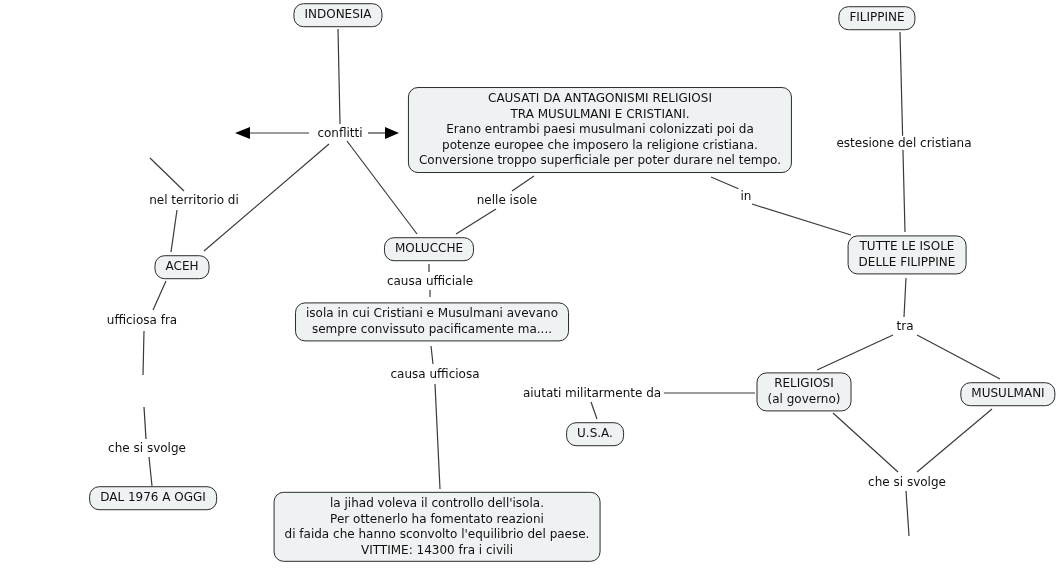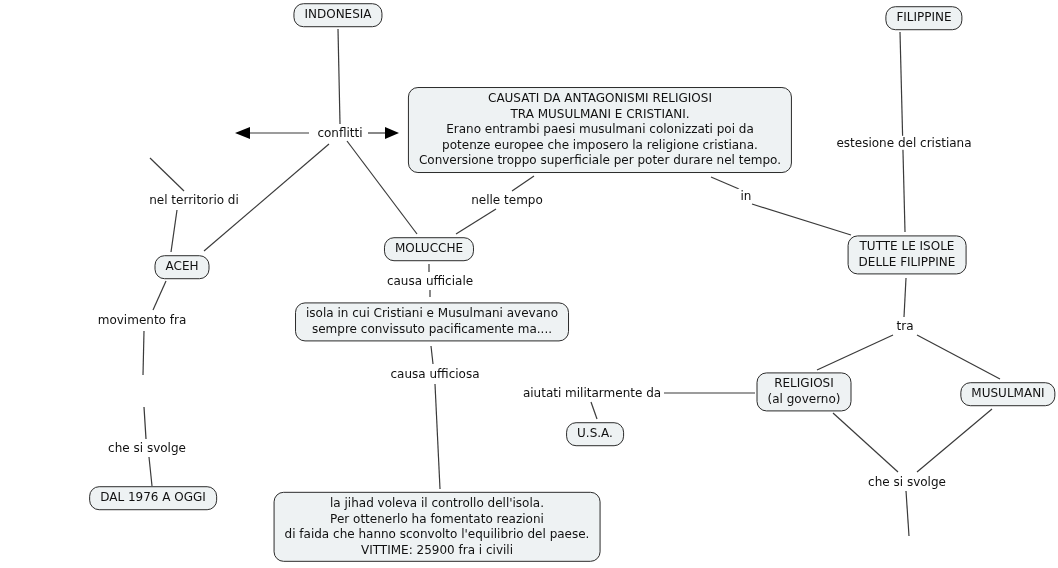--- a/index.html
+++ b/index.html
@@ -78,48 +78,48 @@
     <line x1="144" y1="331" x2="143" y2="375"></line>
     <line x1="144" y1="407" x2="146" y2="439"></line>
     <line x1="149" y1="457" x2="152" y2="486"></line>
     <line x1="429" y1="264" x2="429" y2="272"></line>
     <line x1="430" y1="290" x2="430" y2="297"></line>
     <line x1="431" y1="346" x2="433" y2="364"></line>
     <line x1="435" y1="384" x2="440" y2="489"></line>
   </svg>
 
   <div class="node" style="left:338px;top:15px">INDONESIA</div>
-  <div class="node" style="left:924px;top:18px">FILIPPINE</div>
+  <div class="node" style="left:877px;top:18px">FILIPPINE</div>
   <div class="node" style="left:600px;top:130px">CAUSATI DA ANTAGONISMI RELIGIOSI
 TRA MUSULMANI E CRISTIANI.
 Erano entrambi paesi musulmani colonizzati poi da
 potenze europee che imposero la religione cristiana.
 Conversione troppo superficiale per poter durare nel tempo.</div>
   <div class="node" style="left:182px;top:267px">ACEH</div>
   <div class="node" style="left:429px;top:249px">MOLUCCHE</div>
   <div class="node" style="left:907px;top:255px">TUTTE LE ISOLE
 DELLE FILIPPINE</div>
   <div class="node" style="left:432px;top:322px">isola in cui Cristiani e Musulmani avevano
 sempre convissuto pacificamente ma....</div>
   <div class="node" style="left:804px;top:392px">RELIGIOSI
 (al governo)</div>
   <div class="node" style="left:1008px;top:394px">MUSULMANI</div>
   <div class="node" style="left:595px;top:434px">U.S.A.</div>
   <div class="node" style="left:153px;top:498px">DAL 1976 A OGGI</div>
   <div class="node" style="left:437px;top:527px">la jihad voleva il controllo dell'isola.
 Per ottenerlo ha fomentato reazioni
 di faida che hanno sconvolto l'equilibrio del paese.
-VITTIME: 25900 fra i civili</div>
+VITTIME: 14300 fra i civili</div>
 
   <div class="edge-label" style="left:340px;top:133px">conflitti</div>
   <div class="edge-label" style="left:194px;top:200px">nel territorio di</div>
-  <div class="edge-label" style="left:507px;top:200px">nelle tempo</div>
+  <div class="edge-label" style="left:507px;top:200px">nelle isole</div>
   <div class="edge-label" style="left:746px;top:196px">in</div>
   <div class="edge-label" style="left:904px;top:143px">estesione del cristiana</div>
   <div class="edge-label" style="left:430px;top:281px">causa ufficiale</div>
-  <div class="edge-label" style="left:142px;top:320px">movimento fra</div>
+  <div class="edge-label" style="left:142px;top:320px">ufficiosa fra</div>
   <div class="edge-label" style="left:905px;top:326px">tra</div>
   <div class="edge-label" style="left:435px;top:374px">causa ufficiosa</div>
   <div class="edge-label" style="left:592px;top:393px">aiutati militarmente da</div>
   <div class="edge-label" style="left:147px;top:448px">che si svolge</div>
   <div class="edge-label" style="left:907px;top:482px">che si svolge</div>
 
 </div>
 
 </body></html>

